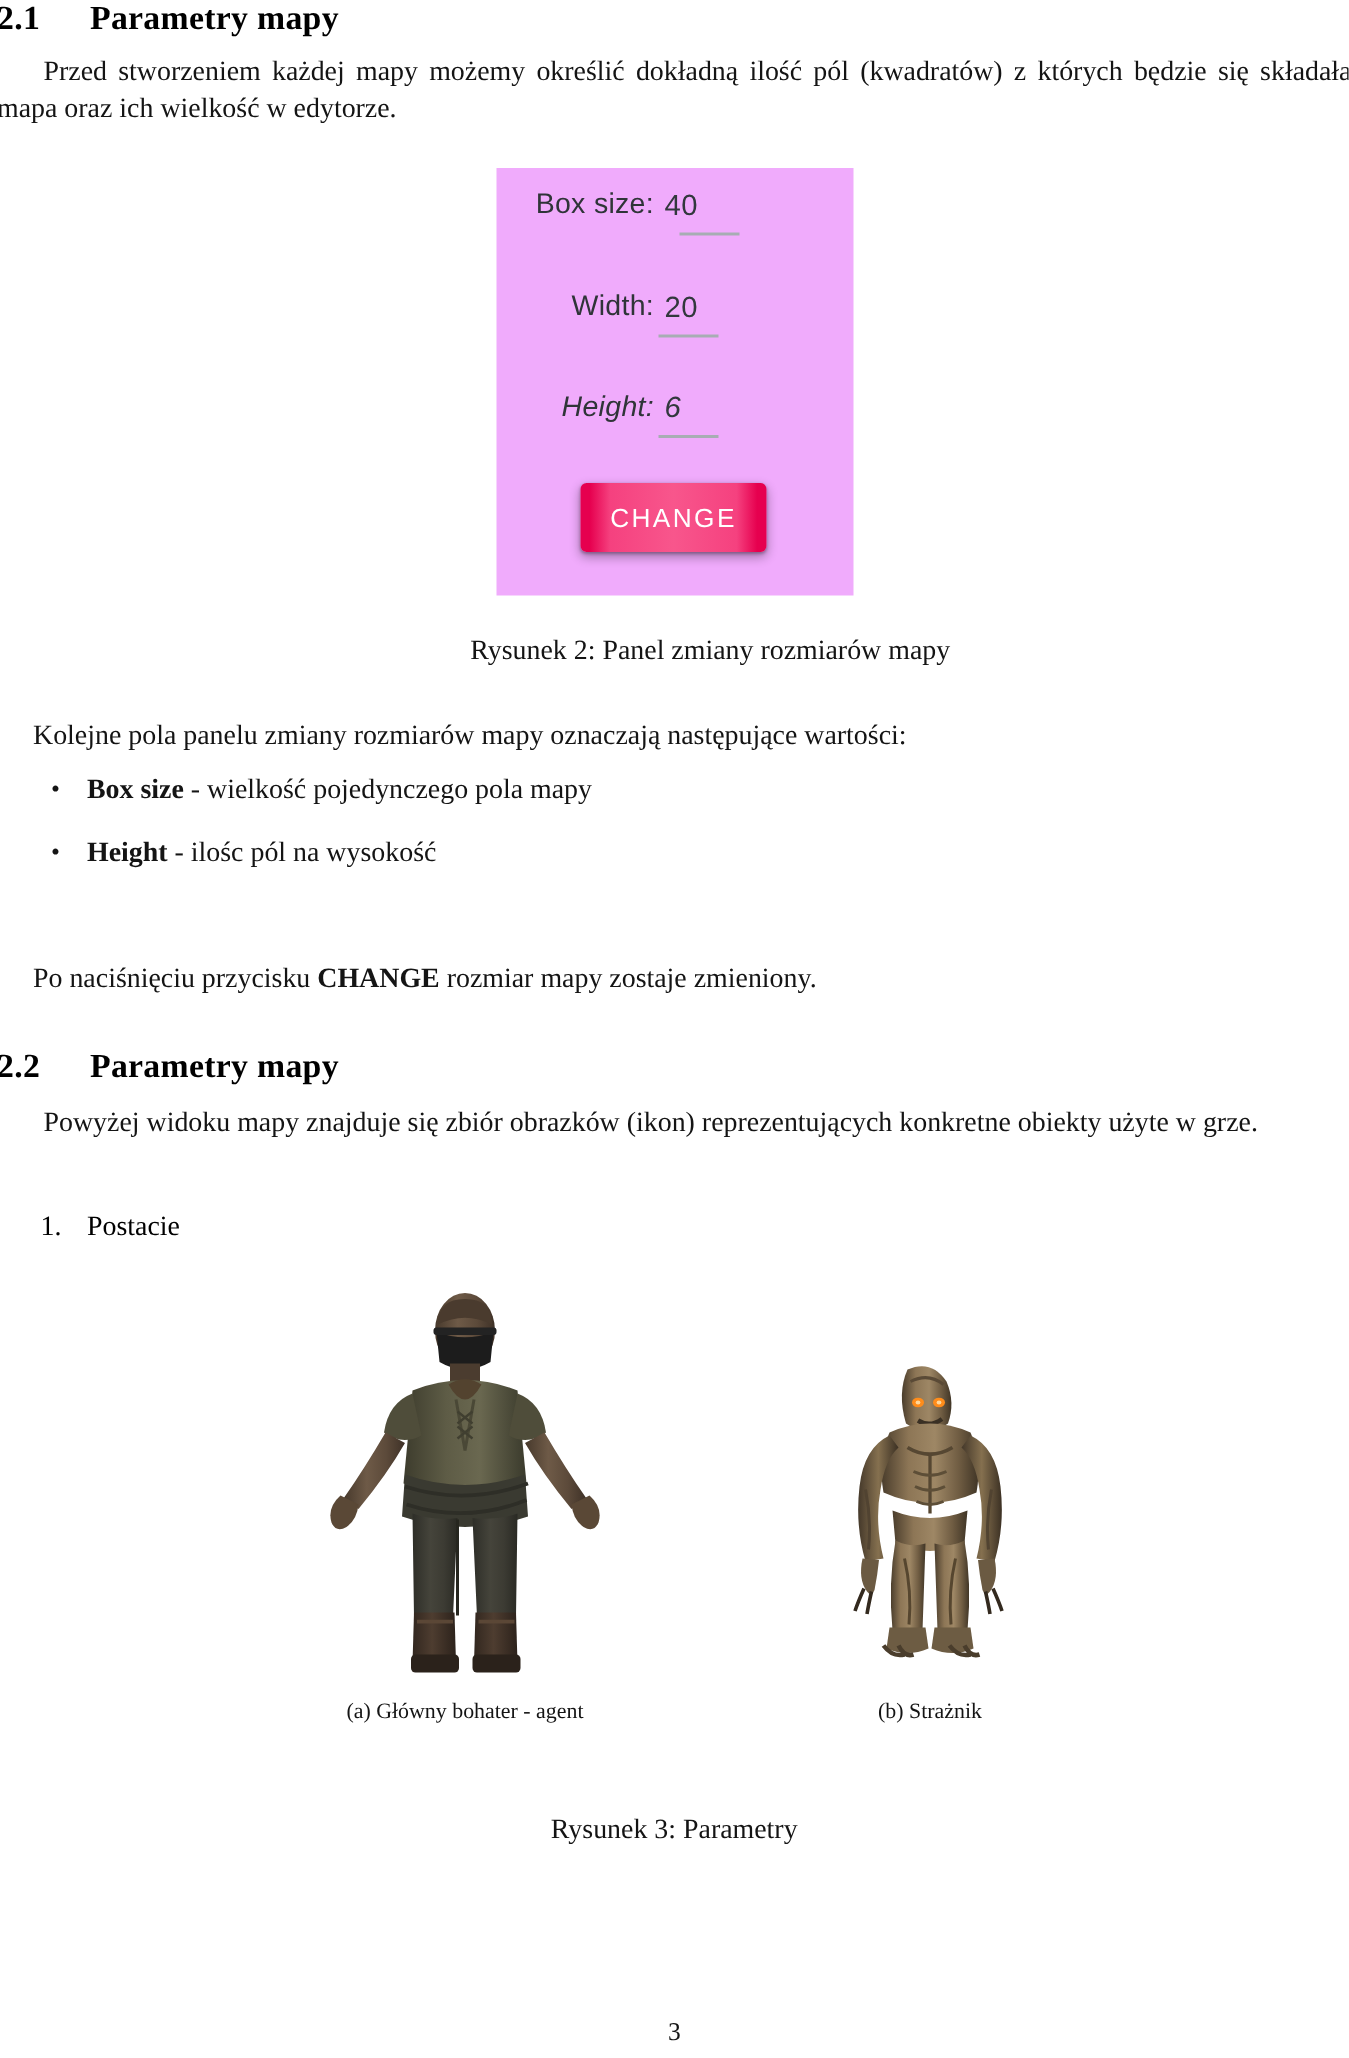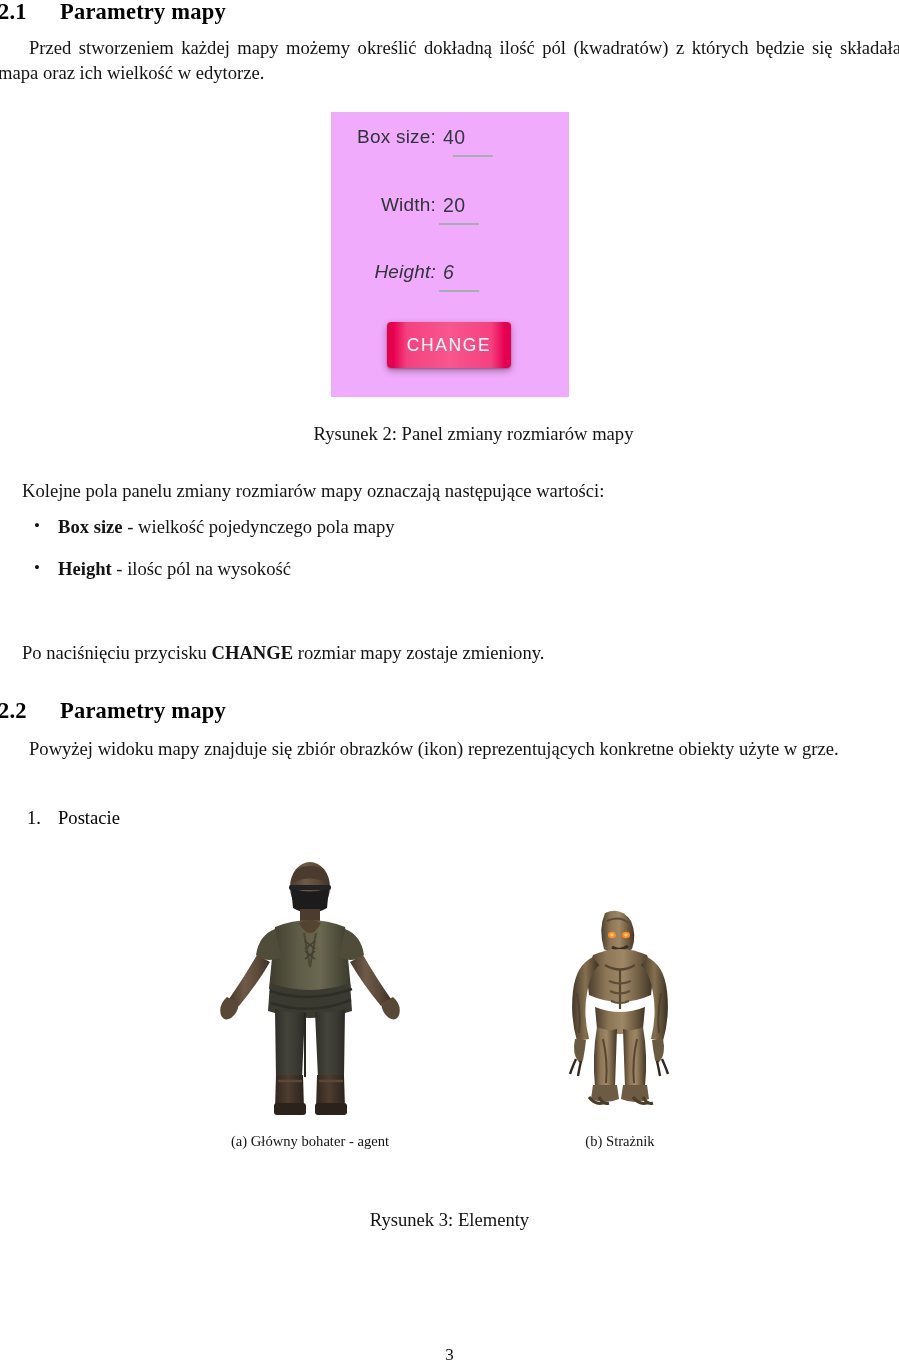--- a/index.html
+++ b/index.html
@@ -405,17 +405,17 @@
         <path d="M48 136 q5 22 3 44 M82 136 q-5 22 -3 44" stroke="#56462f" stroke-width="2" fill="none"></path>
 
         <path d="M38 182 h24 l2 14 q-14 6 -28 0 z" fill="#6d5c43"></path>
         <path d="M68 182 h24 l2 14 q-14 6 -28 0 z" fill="#6d5c43"></path>
         <path d="M34 194 q6 8 14 6 M44 194 q4 8 10 6 M78 194 q6 8 14 6 M88 194 q4 8 10 6" stroke="#4a3d2c" stroke-width="3" fill="none"></path>
       </svg>
       <div class="subcaption">(b) Strażnik</div>
     </div>
   </div>
 
-  <div class="caption" id="caption-fig3">Rysunek 3: Elementy</div>
+  <div class="caption" id="caption-fig3">Rysunek 3: Parametry</div>
 
   <div id="page-number">3</div>
 
 </div>
 
 </body></html>

